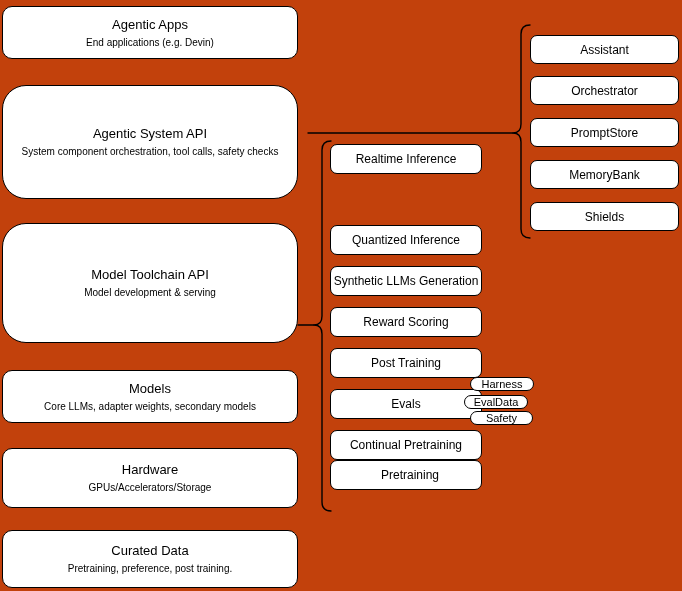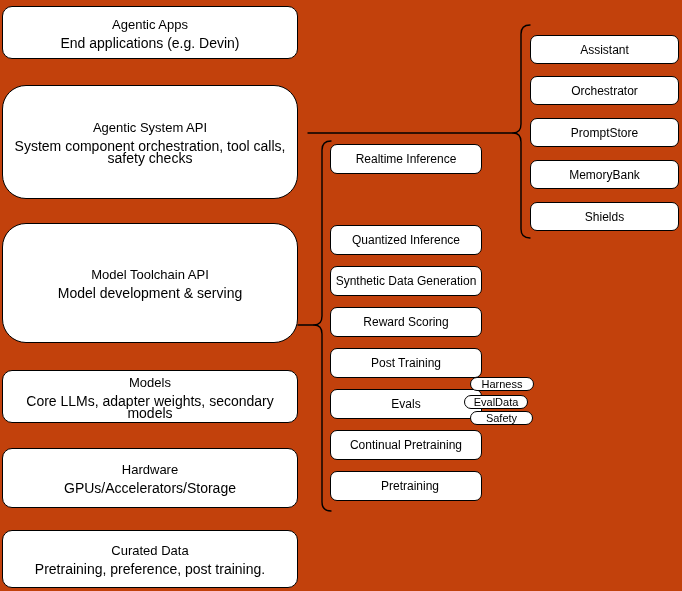--- a/index.html
+++ b/index.html
@@ -45,21 +45,21 @@
     left: 2px;
     width: 296px;
     flex-direction: column;
     gap: 5px;
   }
   .lbox .title {
     font-size: 13px;
     line-height: 15px;
   }
   .lbox .sub {
-    font-size: 14px;
+    font-size: 10px;
     line-height: 12px;
     padding: 0 8px;
   }
   
   .mbox {
     left: 330px;
     width: 152px;
     height: 30px;
     border-radius: 7px;
     font-size: 12px;
@@ -119,26 +119,26 @@
     <div class="sub">GPUs/Accelerators/Storage</div>
   </div>
 
   <div class="node lbox" style="top:530px;height:58px;border-radius:10px;">
     <div class="title">Curated Data</div>
     <div class="sub">Pretraining, preference, post training.</div>
   </div>
 
   <div class="node mbox" style="top:144px;">Realtime Inference</div>
   <div class="node mbox" style="top:225px;">Quantized Inference</div>
-  <div class="node mbox" style="top:266px;">Synthetic Data Generation</div>
+  <div class="node mbox" style="top:266px;">Synthetic LLMs Generation</div>
   <div class="node mbox" style="top:307px;">Reward Scoring</div>
   <div class="node mbox" style="top:348px;">Post Training</div>
   <div class="node mbox" style="top:389px;">Evals</div>
   <div class="node mbox" style="top:430px;">Continual Pretraining</div>
-  <div class="node mbox" style="top:471px;padding-left:8px;">Pretraining</div>
+  <div class="node mbox" style="top:460px;padding-left:8px;">Pretraining</div>
 
   <div class="node oval" style="left:470px;top:377px;width:64px;">Harness</div>
   <div class="node oval" style="left:464px;top:395px;width:64px;">EvalData</div>
   <div class="node oval" style="left:470px;top:411px;width:63px;">Safety</div>
 
   <div class="node rbox" style="top:35px;">Assistant</div>
   <div class="node rbox" style="top:76px;">Orchestrator</div>
   <div class="node rbox" style="top:118px;">PromptStore</div>
   <div class="node rbox" style="top:160px;">MemoryBank</div>
   <div class="node rbox" style="top:202px;">Shields</div>

